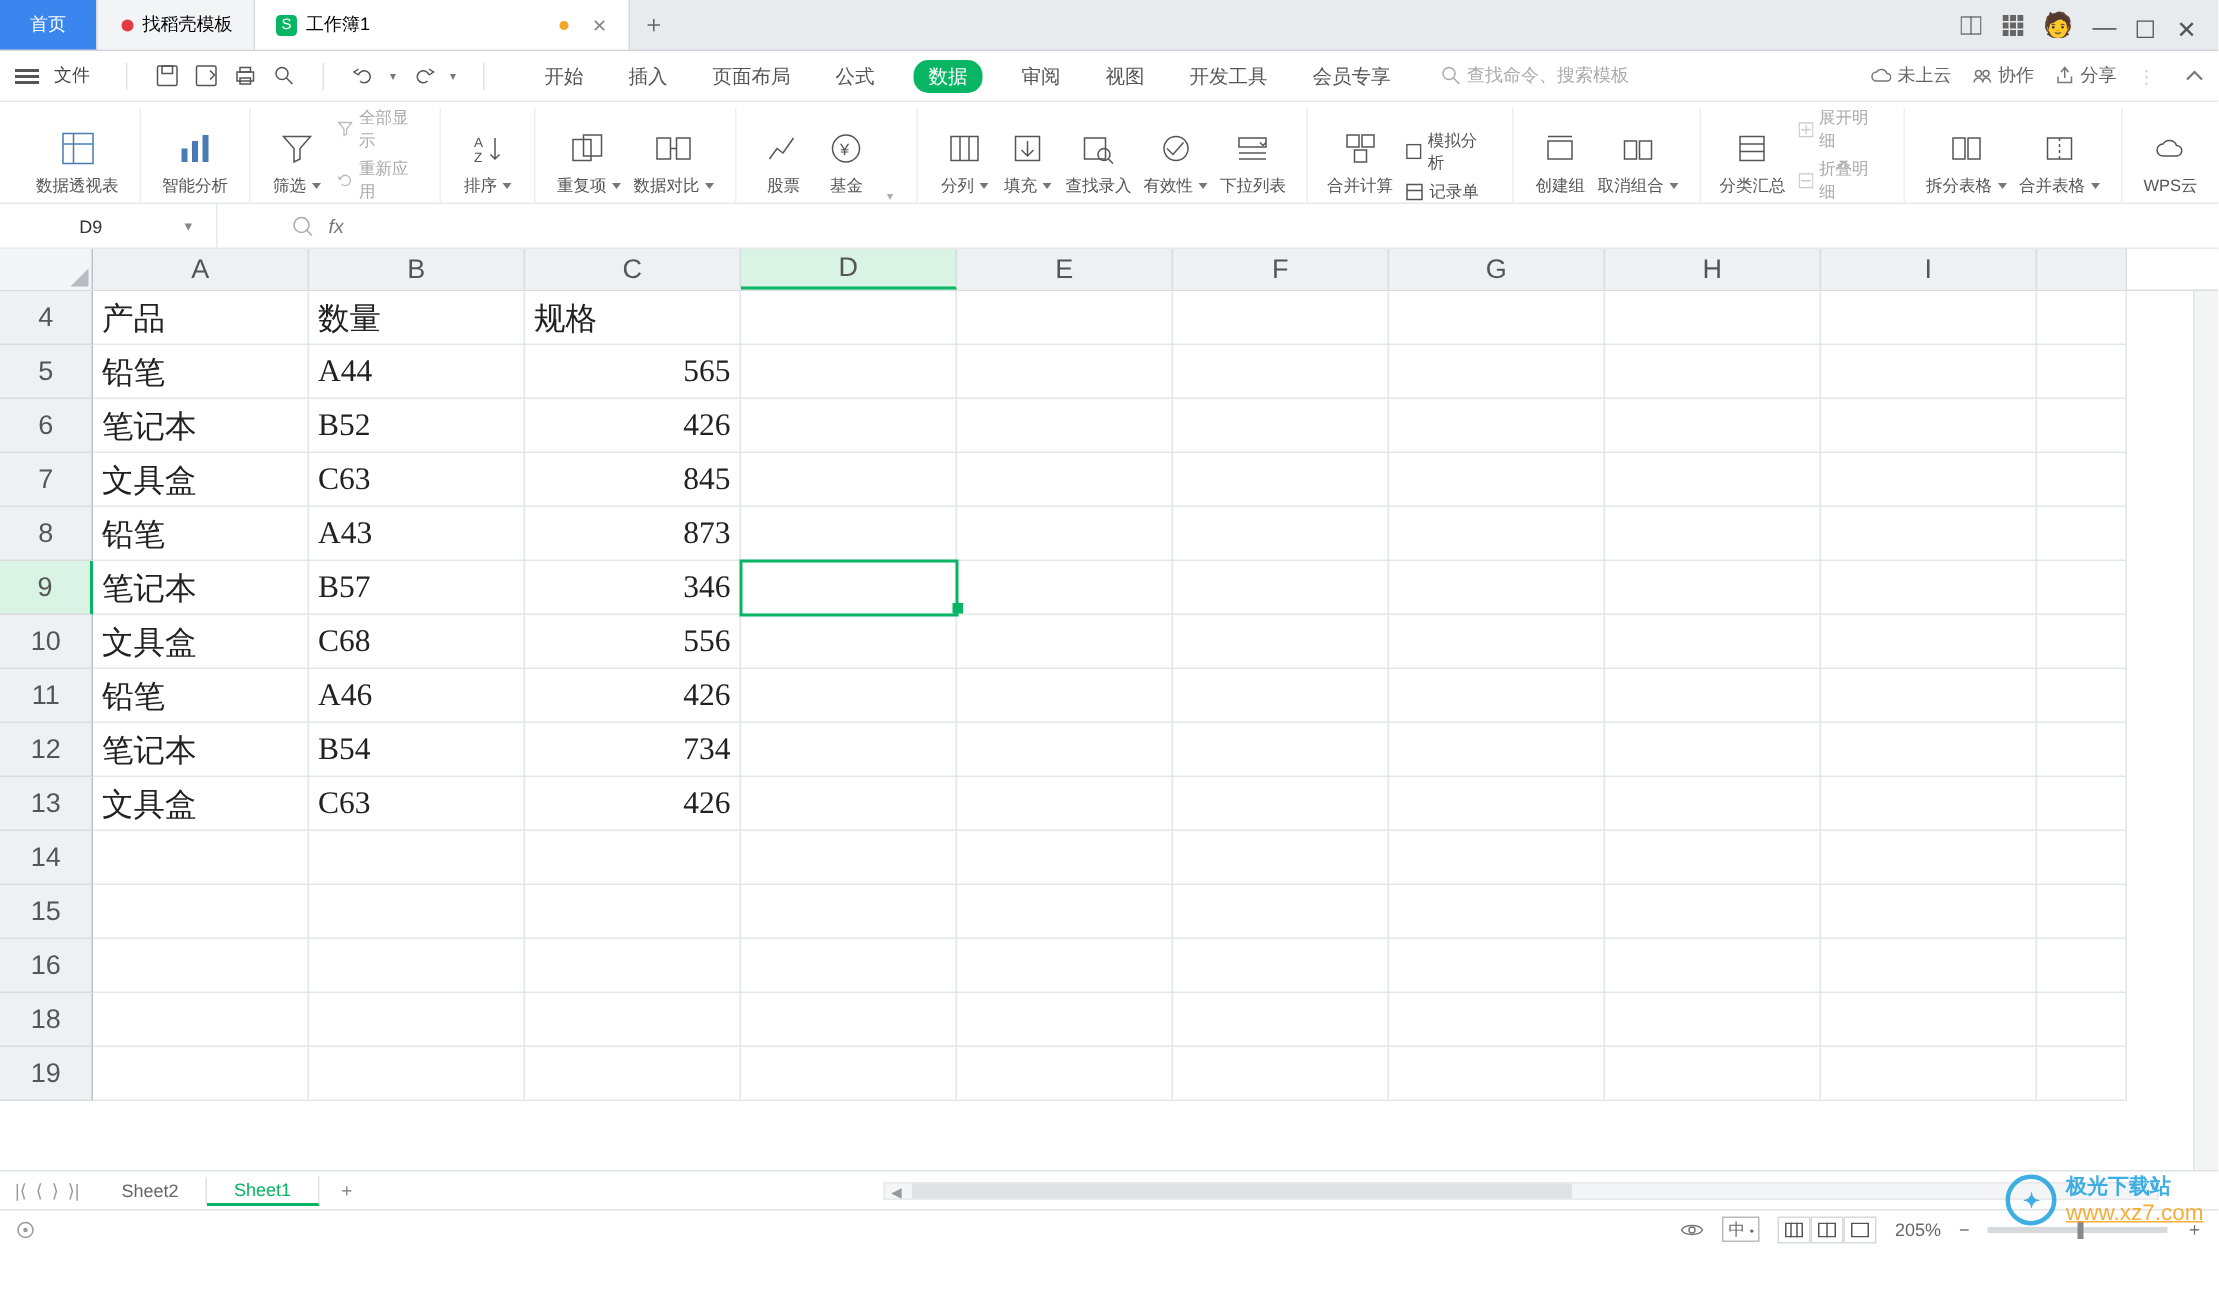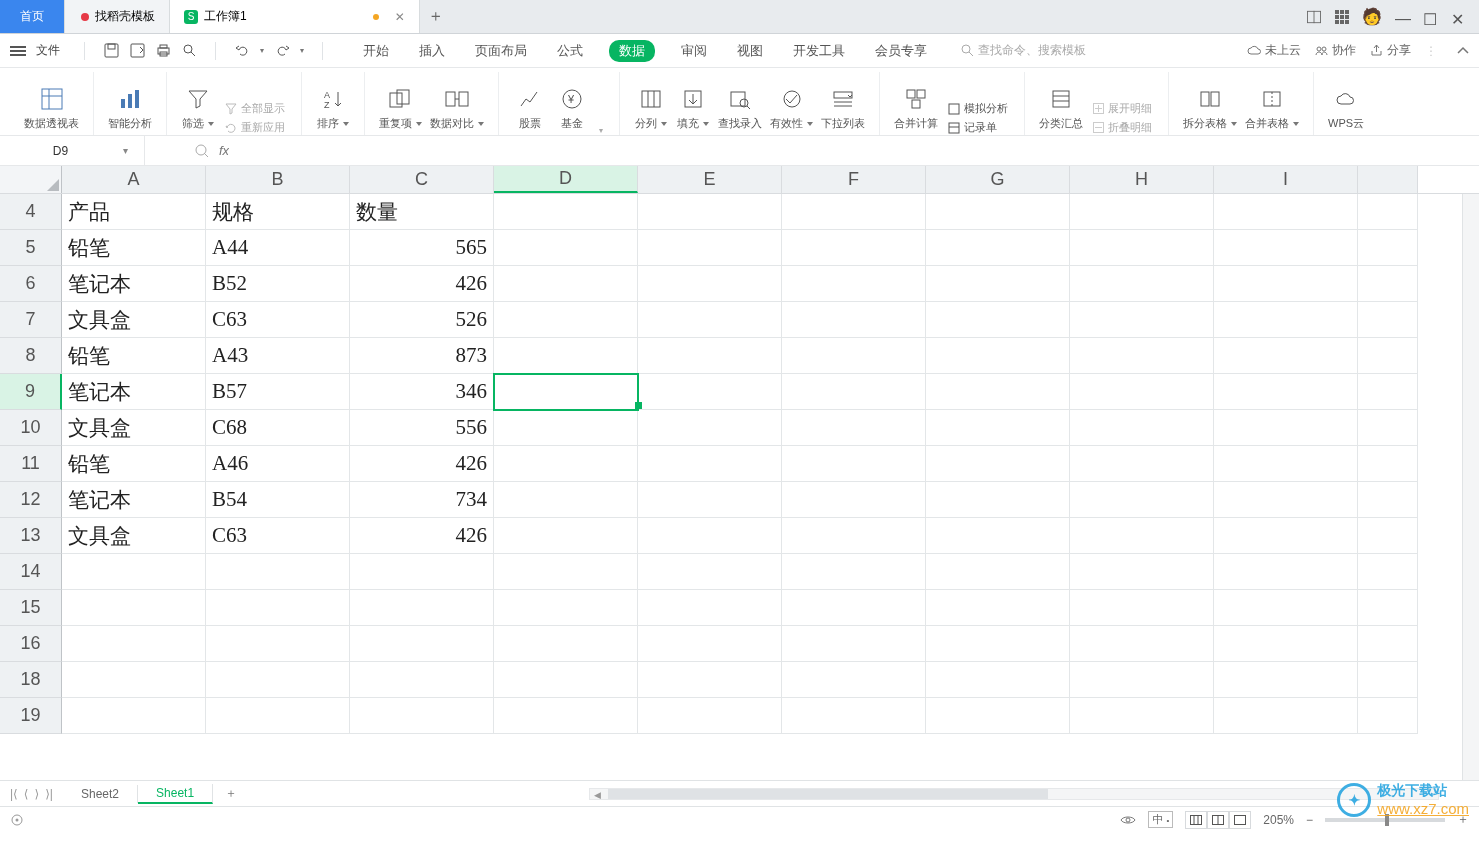--- a/index.html
+++ b/index.html
@@ -423,20 +423,40 @@
             <line x1="1" y1="5" x2="11" y2="5" stroke="#555"></line>
           </svg>
           <span>记录单</span>
         </span>
     </div>
   </div>
   <div class="rgroup">
     <div class="rbtn">
         <span class="ic">
           <svg width="22" height="22" viewBox="0 0 22 22">
+            <rect x="3" y="6" width="16" height="12" fill="none" stroke="#555"></rect>
+            <line x1="3" y1="3" x2="19" y2="3" stroke="#555"></line>
+          </svg>
+        </span>
+        <span class="lbl">创建组</span>
+      </div>
+    <div class="rbtn">
+        <span class="ic">
+          <svg width="22" height="22" viewBox="0 0 22 22">
+            <rect x="2" y="6" width="8" height="12" fill="none" stroke="#555"></rect>
+            <rect x="12" y="6" width="8" height="12" fill="none" stroke="#555"></rect>
+          </svg>
+        </span>
+        <span class="lbl dd">取消组合</span>
+      </div>
+  </div>
+  <div class="rgroup">
+    <div class="rbtn">
+        <span class="ic">
+          <svg width="22" height="22" viewBox="0 0 22 22">
             <rect x="3" y="3" width="16" height="16" fill="none" stroke="#555"></rect>
             <line x1="3" y1="8" x2="19" y2="8" stroke="#555"></line>
             <line x1="3" y1="13" x2="19" y2="13" stroke="#555"></line>
           </svg>
         </span>
         <span class="lbl">分类汇总</span>
       </div>
     <div class="rstack">
       <span class="ritem">
           <svg width="11" height="11" viewBox="0 0 11 11">
@@ -515,22 +535,22 @@
       <div class="ch">F</div>
       <div class="ch">G</div>
       <div class="ch">H</div>
       <div class="ch">I</div>
       <div class="ch" style="width: 60px;"></div>
     </div>
   <div class="rows">
       <div class="row">
         <div class="rh">4</div>
         <div class="cell">产品</div>
+        <div class="cell">数量</div>
         <div class="cell">规格</div>
-        <div class="cell">数量</div>
         <div class="cell"></div>
         <div class="cell"></div>
         <div class="cell"></div>
         <div class="cell"></div>
         <div class="cell"></div>
         <div class="cell"></div>
         <div class="cell" style="width: 60px;"></div>
       </div>
       <div class="row">
         <div class="rh">5</div>
@@ -555,21 +575,21 @@
         <div class="cell"></div>
         <div class="cell"></div>
         <div class="cell"></div>
         <div class="cell"></div>
         <div class="cell" style="width: 60px;"></div>
       </div>
       <div class="row">
         <div class="rh">7</div>
         <div class="cell">文具盒</div>
         <div class="cell">C63</div>
-        <div class="cell num">526</div>
+        <div class="cell num">845</div>
         <div class="cell"></div>
         <div class="cell"></div>
         <div class="cell"></div>
         <div class="cell"></div>
         <div class="cell"></div>
         <div class="cell"></div>
         <div class="cell" style="width: 60px;"></div>
       </div>
       <div class="row">
         <div class="rh">8</div>

